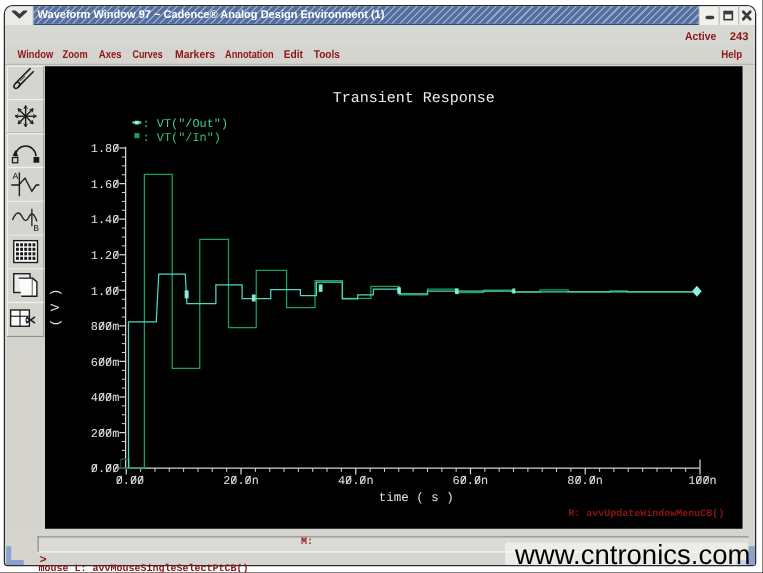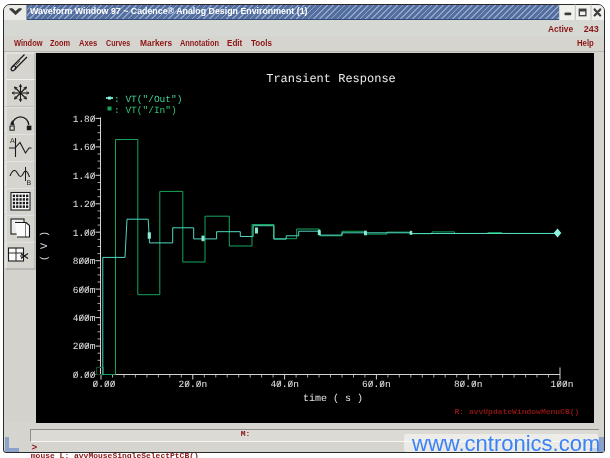--- a/index.html
+++ b/index.html
@@ -284,12 +284,12 @@
     <circle cx="22.0" cy="256" r="1.3" fill="none" stroke="#1a1a1a" stroke-width="0.9"></circle>
     <path d="M10 9 L15.6 14.2 L21.2 9 L18.9 9 L15.6 12 L12.3 9 Z" fill="#3a3a3a" stroke="#3a3a3a" stroke-width="1.3" stroke-linejoin="round"></path>
     <line x1="575.3" y1="4.5" x2="575.3" y2="19.8" stroke="#bdbdba" stroke-width="1"></line>
     <line x1="591" y1="4.5" x2="591" y2="19.8" stroke="#bdbdba" stroke-width="1"></line>
     <rect x="564.4" y="12.6" width="7" height="2.7" rx="1.3" fill="#3c3c3c"></rect>
     <rect x="579.3" y="9.2" width="6.6" height="6.5" fill="none" stroke="#3c3c3c" stroke-width="1.3"></rect>
     <rect x="579.3" y="9.2" width="6.6" height="2.3" fill="#3c3c3c"></rect>
     <path d="M594.6 9.4 L600.2 15.4 M600.2 9.4 L594.6 15.4" stroke="#3c3c3c" stroke-width="2.2" stroke-linecap="round"></path>
   </svg>
 <div class="abs" style="left:404px;top:434px;width:194px;height:18px;background:rgba(252,252,250,0.55);border-radius:2px"></div>
-<div class="abs" style="left:412px;top:430.6px;color:#3b82f6;font-size:22px;white-space:nowrap">www.cntronics.com</div>
+<div class="abs" style="left:412px;top:430.6px;color:#000000;font-size:22px;white-space:nowrap">www.cntronics.com</div>
 </body></html>

